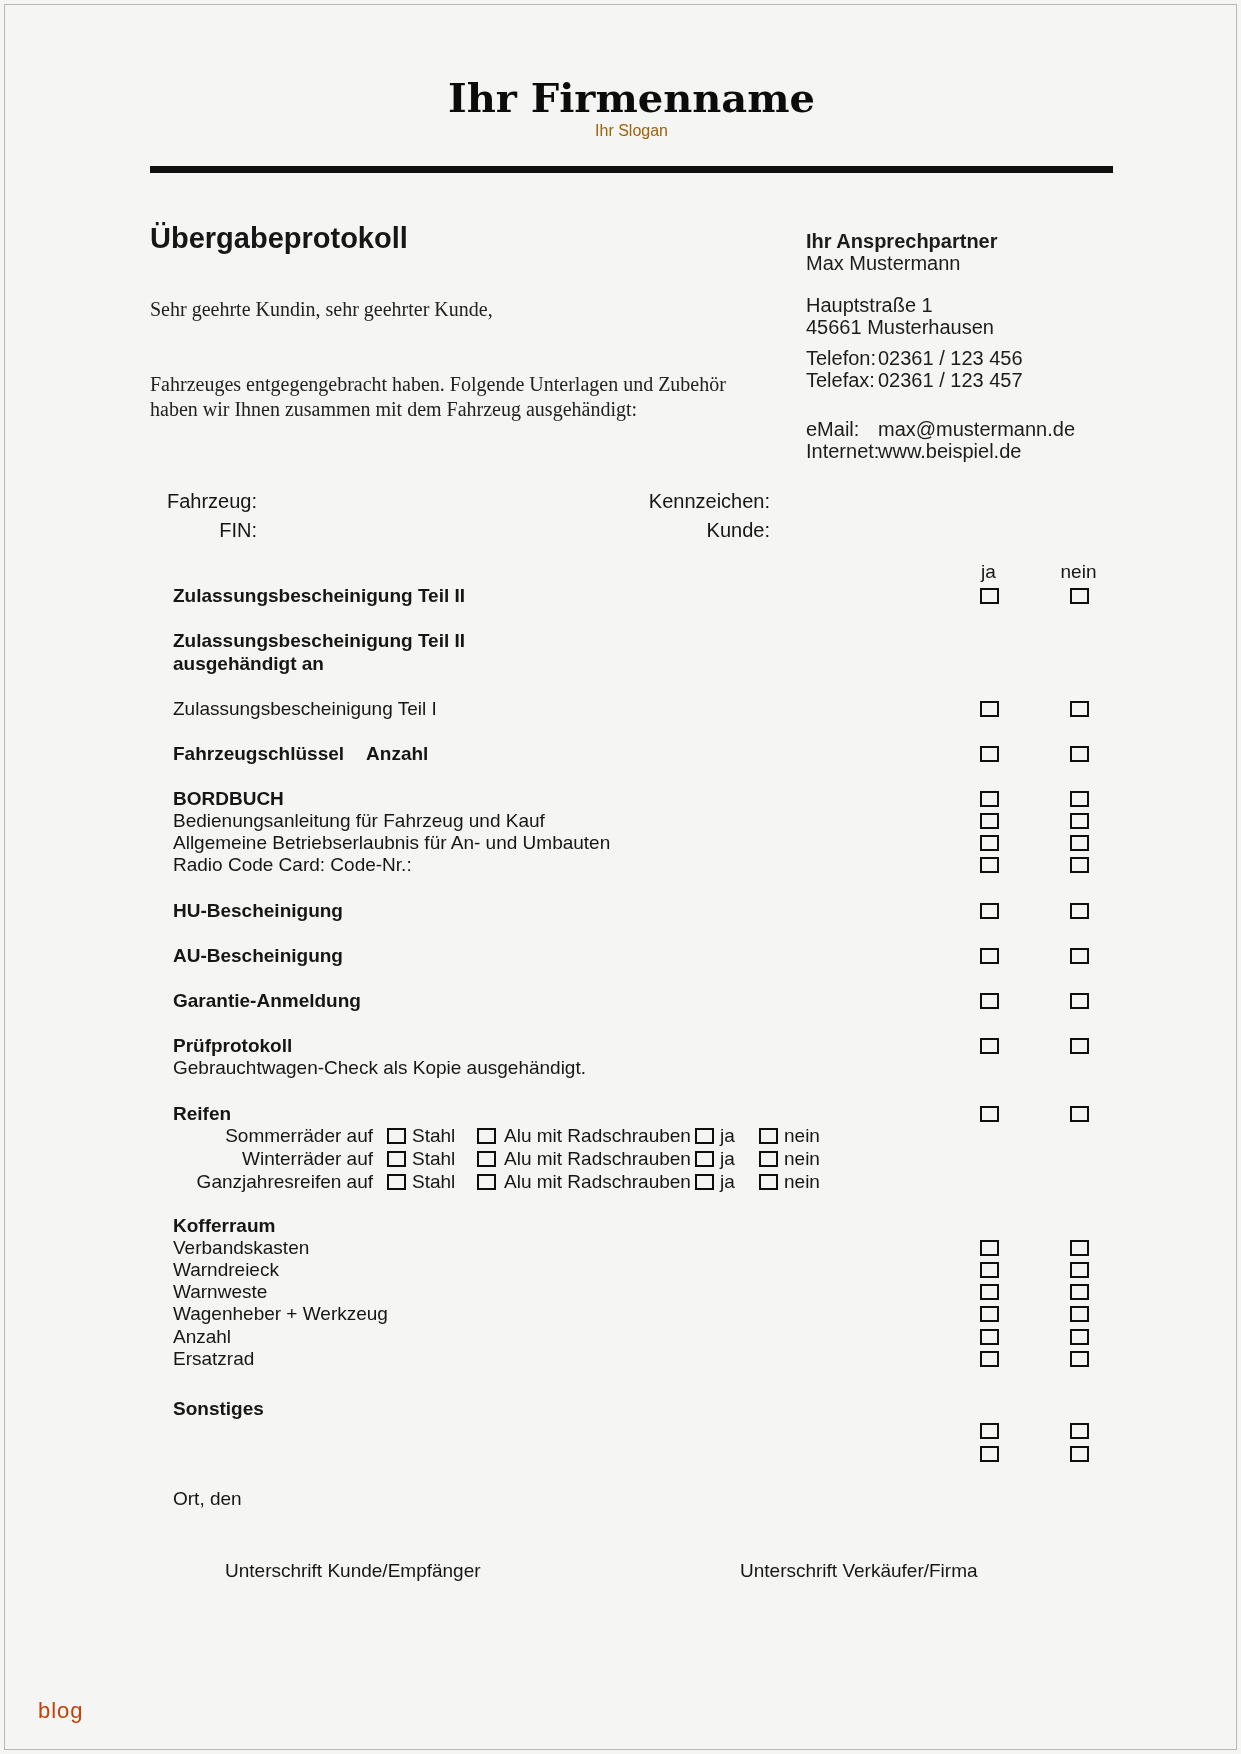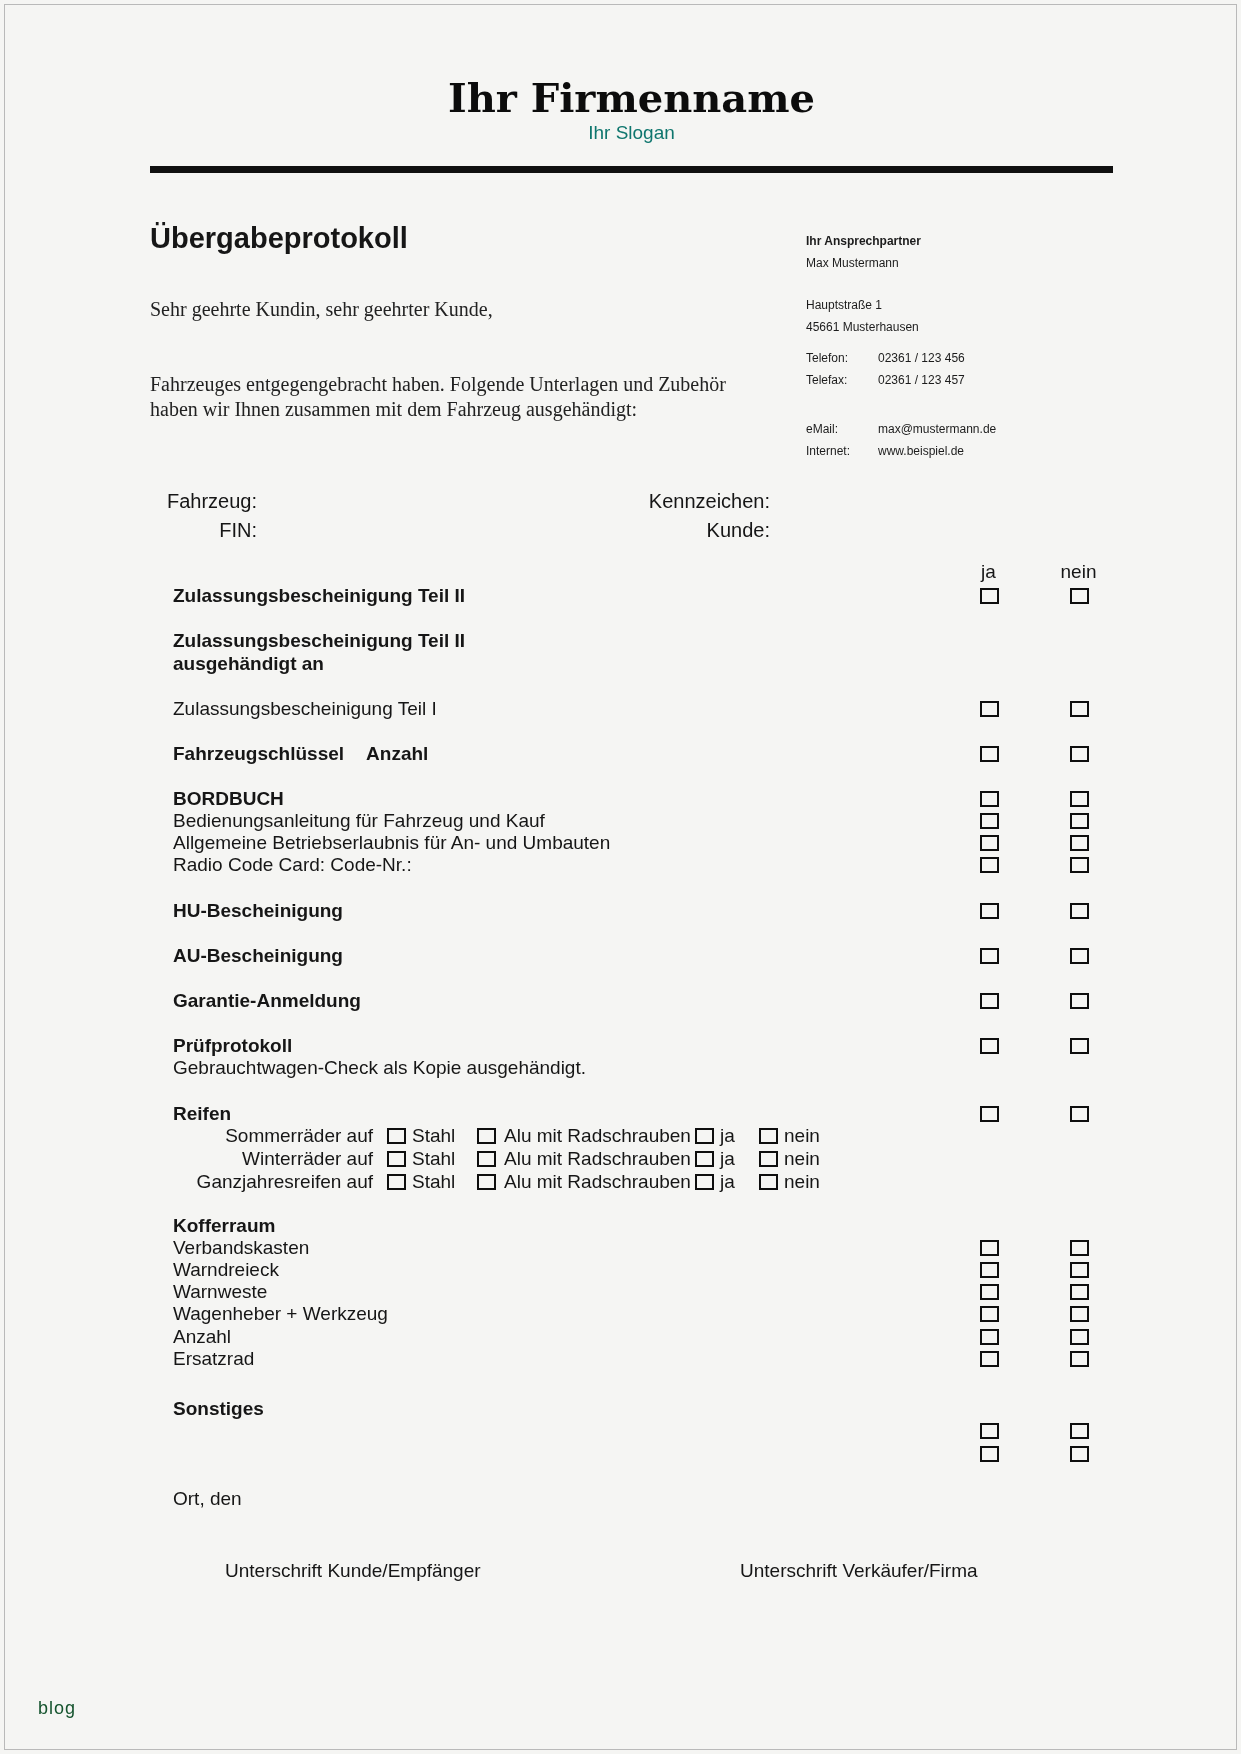--- a/index.html
+++ b/index.html
@@ -2,46 +2,46 @@
 <html><head>
 <meta charset="utf-8">
 <style>
   html,body{margin:0;padding:0;}
   body{background:#e9e9e7;font-family:"Liberation Sans",sans-serif;}
   .page{position:relative;width:1241px;height:1754px;background:#f5f5f3;margin:0 auto;overflow:hidden;color:#161616;}
   .frame{position:absolute;inset:4px;border:1px solid #b9b9b9;pointer-events:none;}
   
   .header{position:absolute;left:150px;top:0;width:963px;text-align:center;}
   .company{position:absolute;left:0;top:76px;width:100%;font-family:"DejaVu Serif",serif;font-weight:bold;font-size:40px;line-height:44px;color:#0c0c0c;}
-  .slogan{position:absolute;left:0;top:122px;width:100%;font-size:19px;color:#0f766e;}
+  .slogan{position:absolute;left:0;top:122px;width:100%;font-size:16px;color:#a16207;}
   .rule{position:absolute;left:150px;top:166px;width:963px;height:7px;background:#101010;}
   
   .title{position:absolute;left:150px;top:222px;font-size:29px;font-weight:bold;}
   .serifline{position:absolute;left:150px;font-family:"Liberation Serif",serif;font-size:20px;line-height:25px;color:#222;}
   
-  .c-line{position:absolute;left:806px;font-size:12px;line-height:21px;color:#1c1c1c;white-space:nowrap;}
+  .c-line{position:absolute;left:806px;font-size:20px;line-height:21px;color:#1c1c1c;white-space:nowrap;}
   .c-line .cl{display:inline-block;width:72px;}
   .c-bold{font-weight:bold;}
   
   .vlabel{position:absolute;font-size:20px;text-align:right;white-space:nowrap;}
   
   .crow{position:absolute;left:0;width:1241px;height:23px;font-size:19px;line-height:22px;white-space:nowrap;margin-left:23px;}
   .crow .clabel{position:absolute;left:150px;}
   .crow.bold .clabel, .crow.bold .clabel2{font-weight:bold;}
   .clabel2{position:absolute;left:150px;}
   .box{position:absolute;top:3px;width:15px;height:12px;border:2px solid #0e0e0e;background:transparent;}
   .bja{left:957px;}
   .bnein{left:1047px;}
   .hdr-ja{position:absolute;left:937px;width:57px;text-align:center;}
   .hdr-nein{position:absolute;left:1027px;width:57px;text-align:center;}
   .tlabel{position:absolute;left:150px;width:200px;text-align:right;}
   .topt{position:absolute;}
   .anzahl{margin-left:22px;}
   .sig{position:absolute;font-size:19px;white-space:nowrap;text-align:center;}
-  .watermark{position:absolute;left:38px;top:1698px;font-size:18px;color:#14532d;letter-spacing:1px;}
+  .watermark{position:absolute;left:38px;top:1698px;font-size:22px;color:#c2410c;letter-spacing:1px;}
 </style>
 </head>
 <body>
 
 <div class="page">
   <div class="frame"></div>
 
   <div class="header">
     <div class="company">Ihr Firmenname</div>
     <div class="slogan">Ihr Slogan</div>

